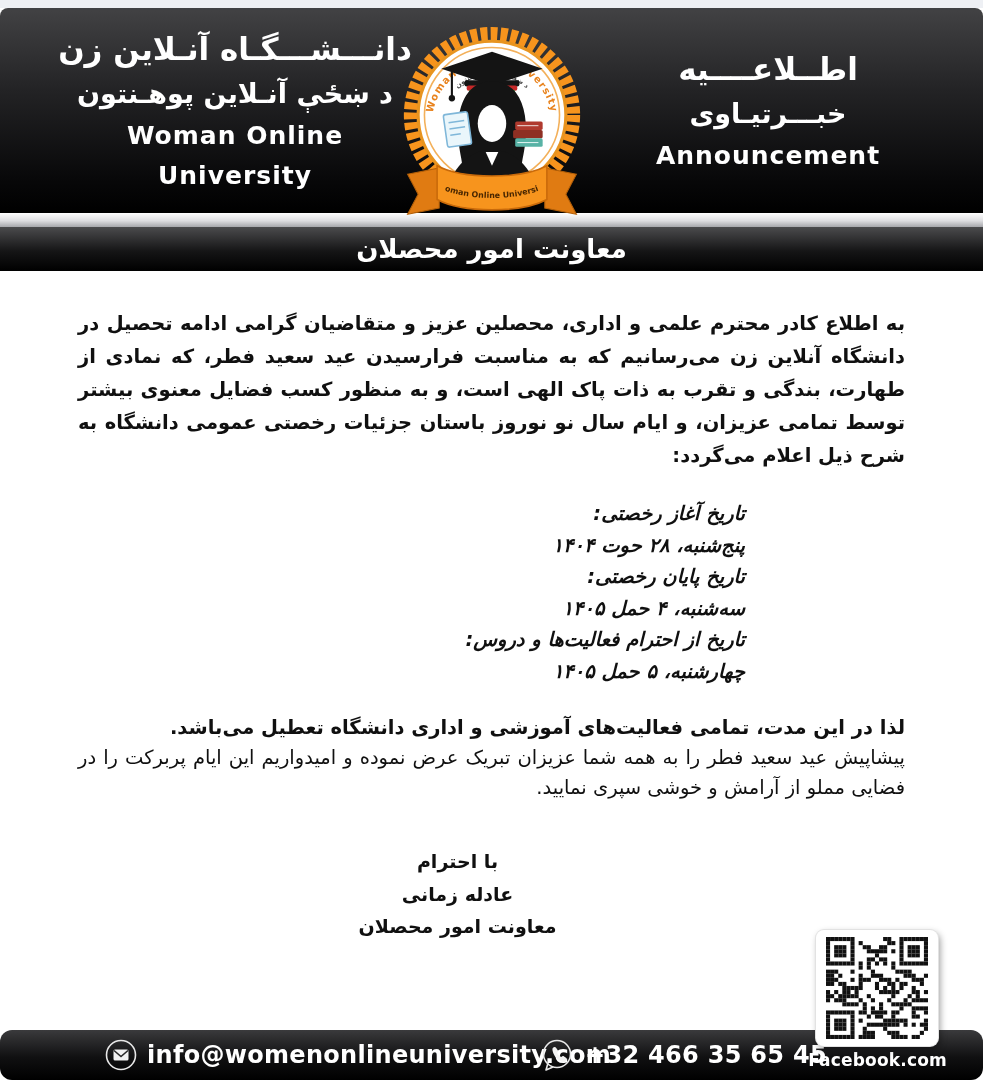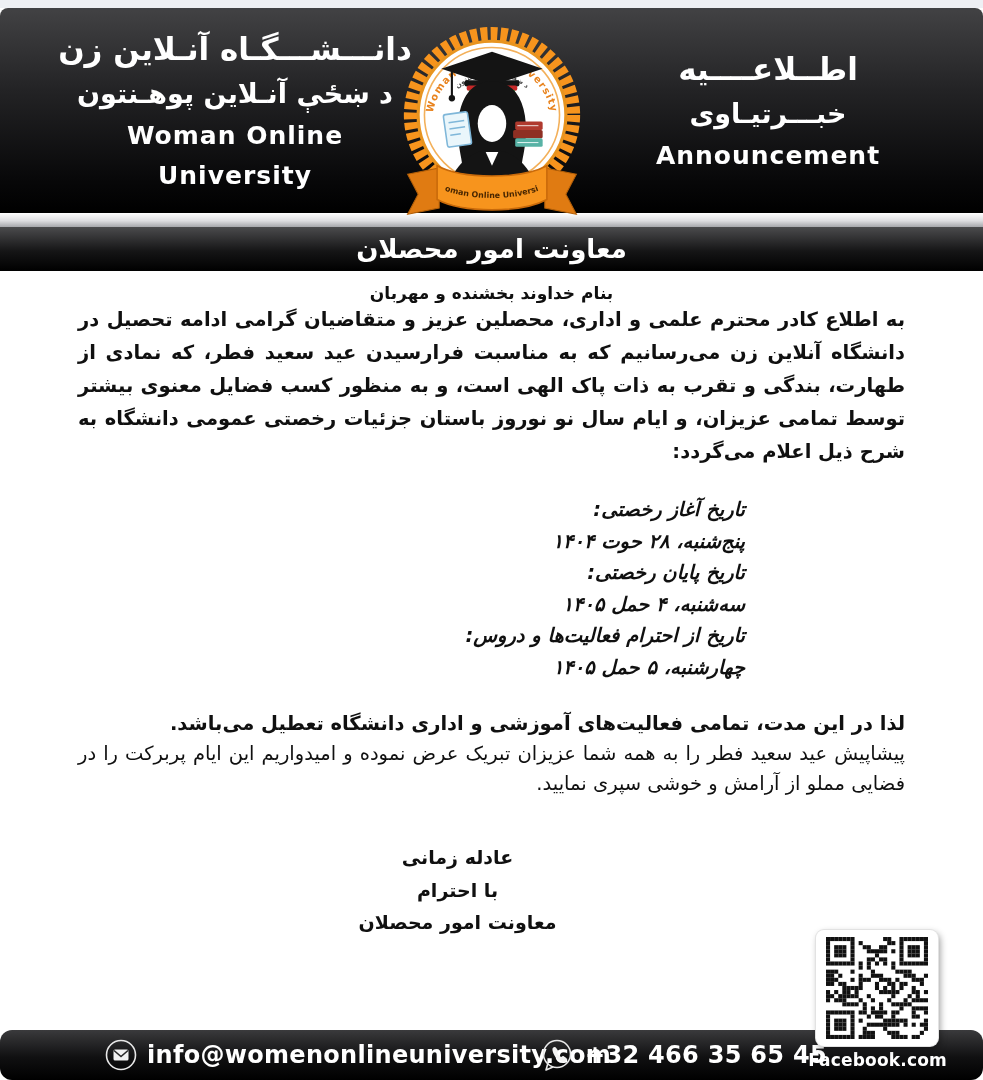--- a/index.html
+++ b/index.html
@@ -37,21 +37,21 @@
   .sub-banner{
     height:44px;
     background:linear-gradient(180deg,#4b4b4d 0%,#151516 55%,#000 100%);
     display:flex; align-items:center; justify-content:center;
   }
   .sub-banner span{ color:#fff; font-size:26px; font-weight:bold; }
   
   .doc-body{ direction:rtl; padding:0 78px; }
   .basmala{ text-align:center; font-weight:bold; font-size:17px; margin-top:12px; }
   .intro{
-    font-size:19.5px; font-weight:bold;
+    margin-top:36px; font-size:19.5px; font-weight:bold;
     line-height:33px; text-align:justify;
   }
   .dates{
     margin-top:26px; padding-right:160px;
     font-size:19.5px; font-weight:bold; line-height:31.5px; text-align:right;font-style:italic;
   }
   .closure{ margin-top:26px; font-size:19.5px; font-weight:bold; line-height:30px; text-align:right; }
   .greeting{ font-size:19.5px; font-weight:normal; line-height:30px; text-align:justify; }
   .signature{
     margin-top:42px; text-align:center; transform:translateX(-34px);
@@ -159,40 +159,39 @@
     </div>
   </header>
 
   <div class="separator"></div>
 
   <div class="sub-banner">
     <span>معاونت امور محصلان</span>
   </div>
 
   <main class="doc-body">
-    <div class="basmala">بنام خداوند بخشنده و مهربان</div>
 
     <p class="intro">به اطلاع کادر محترم علمی و اداری، محصلین عزیز و متقاضیان گرامی ادامه تحصیل در دانشگاه آنلاین زن می‌رسانیم که به مناسبت فرارسیدن عید سعید فطر، که نمادی از طهارت، بندگی و تقرب به ذات پاک الهی است، و به منظور کسب فضایل معنوی بیشتر توسط تمامی عزیزان، و ایام سال نو نوروز باستان جزئیات رخصتی عمومی دانشگاه به شرح ذیل اعلام می‌گردد:</p>
 
     <div class="dates">
       <div>تاریخ آغاز رخصتی:</div>
       <div>پنج‌شنبه، ۲۸ حوت ۱۴۰۴</div>
       <div>تاریخ پایان رخصتی:</div>
       <div>سه‌شنبه، ۴ حمل ۱۴۰۵</div>
       <div>تاریخ از احترام فعالیت‌ها و دروس:</div>
       <div>چهارشنبه، ۵ حمل ۱۴۰۵</div>
     </div>
 
     <p class="closure">لذا در این مدت، تمامی فعالیت‌های آموزشی و اداری دانشگاه تعطیل می‌باشد.</p>
 
     <p class="greeting">پیشاپیش عید سعید فطر را به همه شما عزیزان تبریک عرض نموده و امیدواریم این ایام پربرکت را در فضایی مملو از آرامش و خوشی سپری نمایید.</p>
 
     <div class="signature">
+      <div>با احترام</div>
       <div>عادله زمانی</div>
-      <div>با احترام</div>
       <div>معاونت امور محصلان</div>
     </div>
   </main>
 
   <div class="qr-card">
     <svg viewBox="0 0 100 100">
         <g fill="#111">
           <rect x="0" y="0" width="4" height="4"></rect>
           <rect x="4" y="0" width="4" height="4"></rect>
           <rect x="8" y="0" width="4" height="4"></rect>

